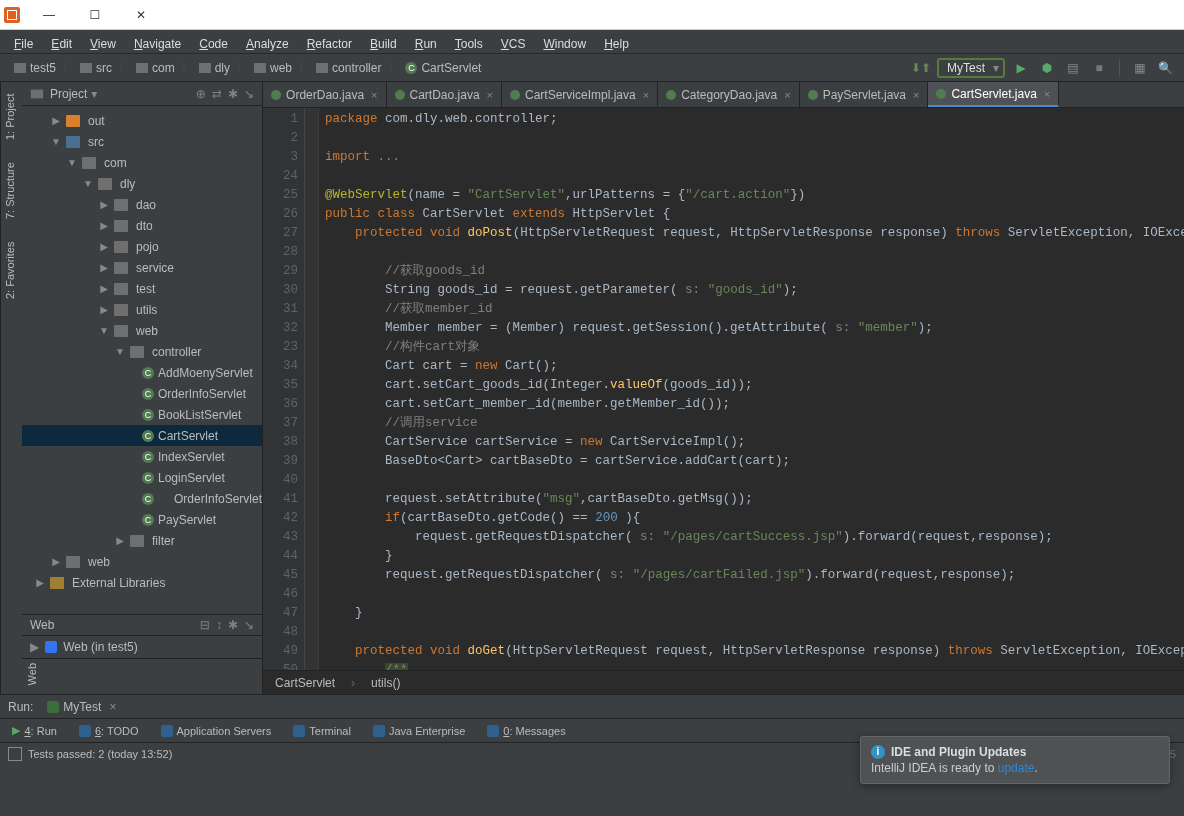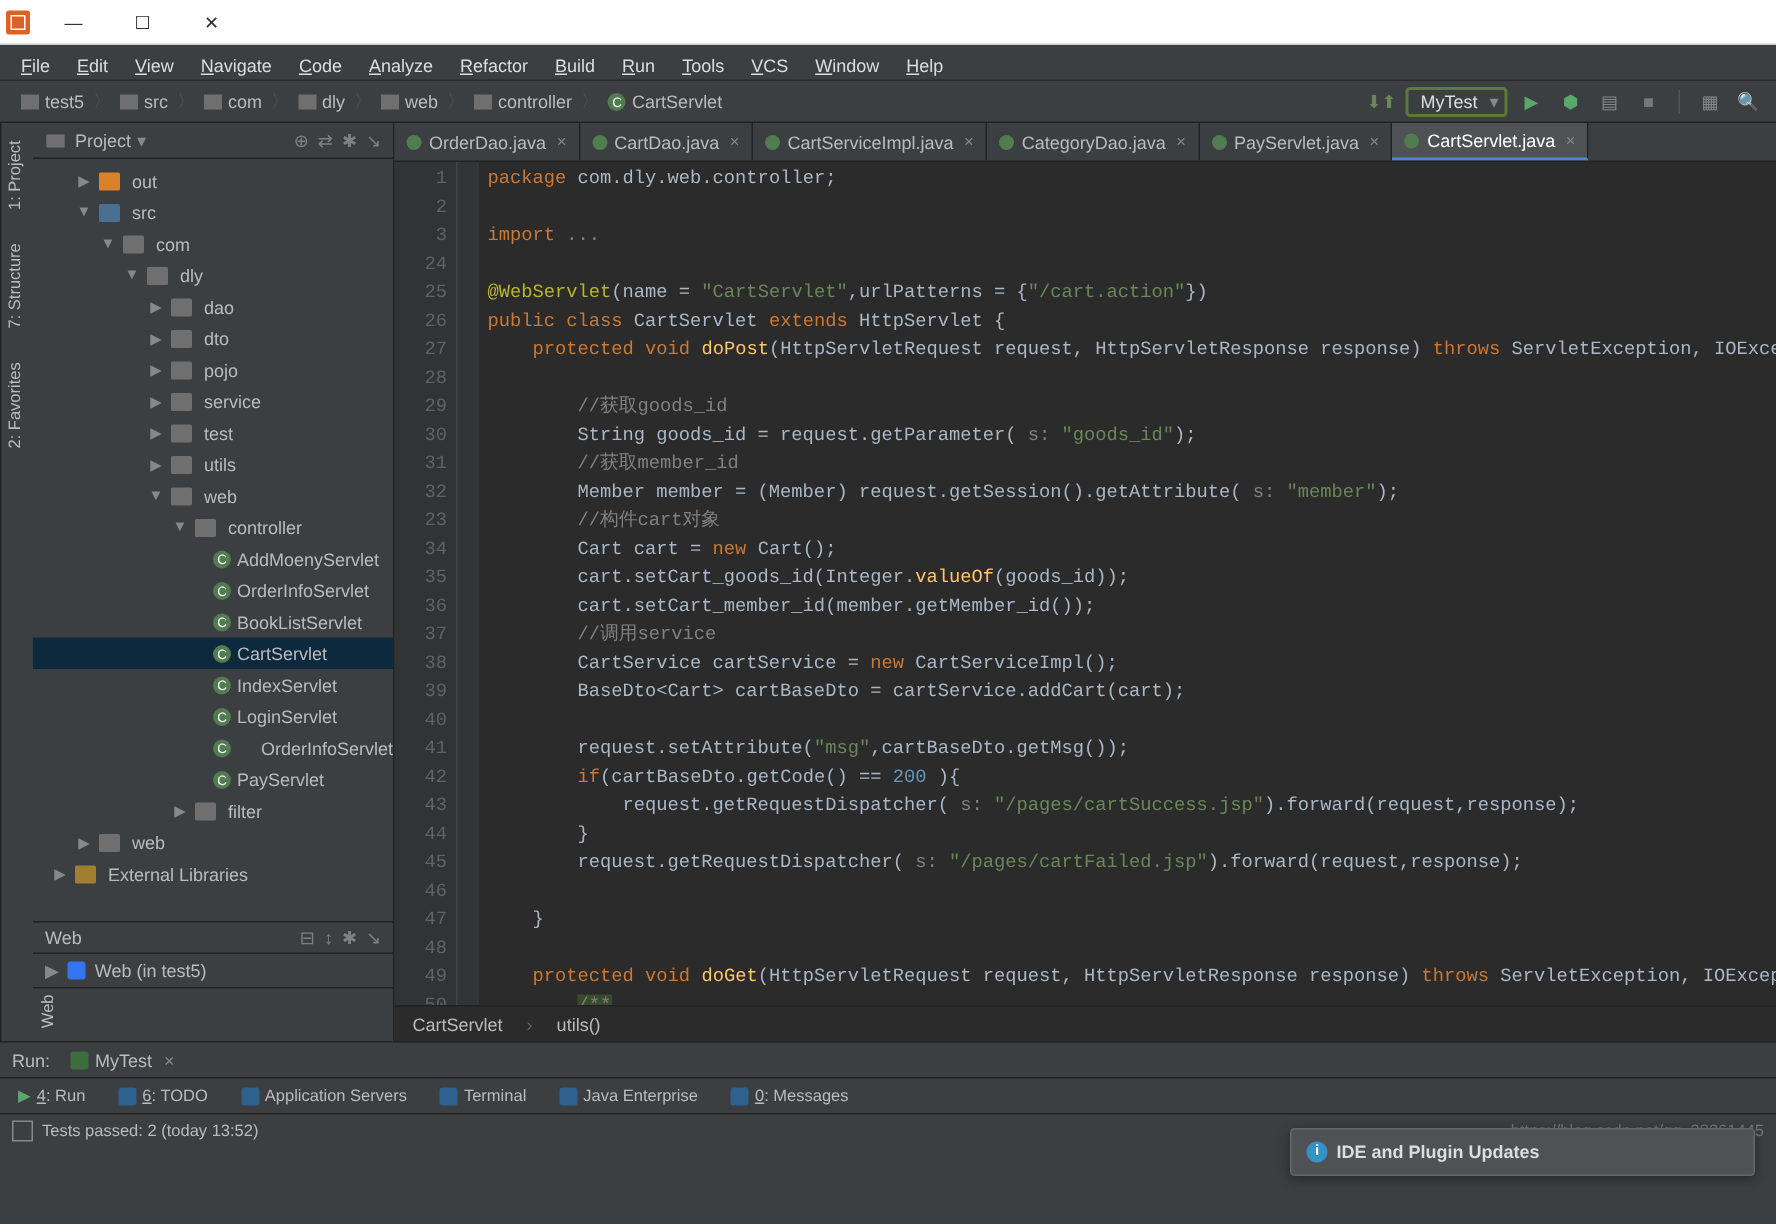--- a/index.html
+++ b/index.html
@@ -464,13 +464,16 @@
   <div class="right">
     <span style="color:#777">https://blog.csdn.net/qq_38261445</span>
   </div>
 </div>
 
 <div class="notif">
   <div class="nt">
       <span class="info-i">i</span>
       <span>IDE and Plugin Updates</span>
     </div>
+  <div class="nb">
+    <span>IntelliJ IDEA is ready to </span><a href="#">update</a><span>.</span>
+  </div>
 </div>
 
 </body></html>

